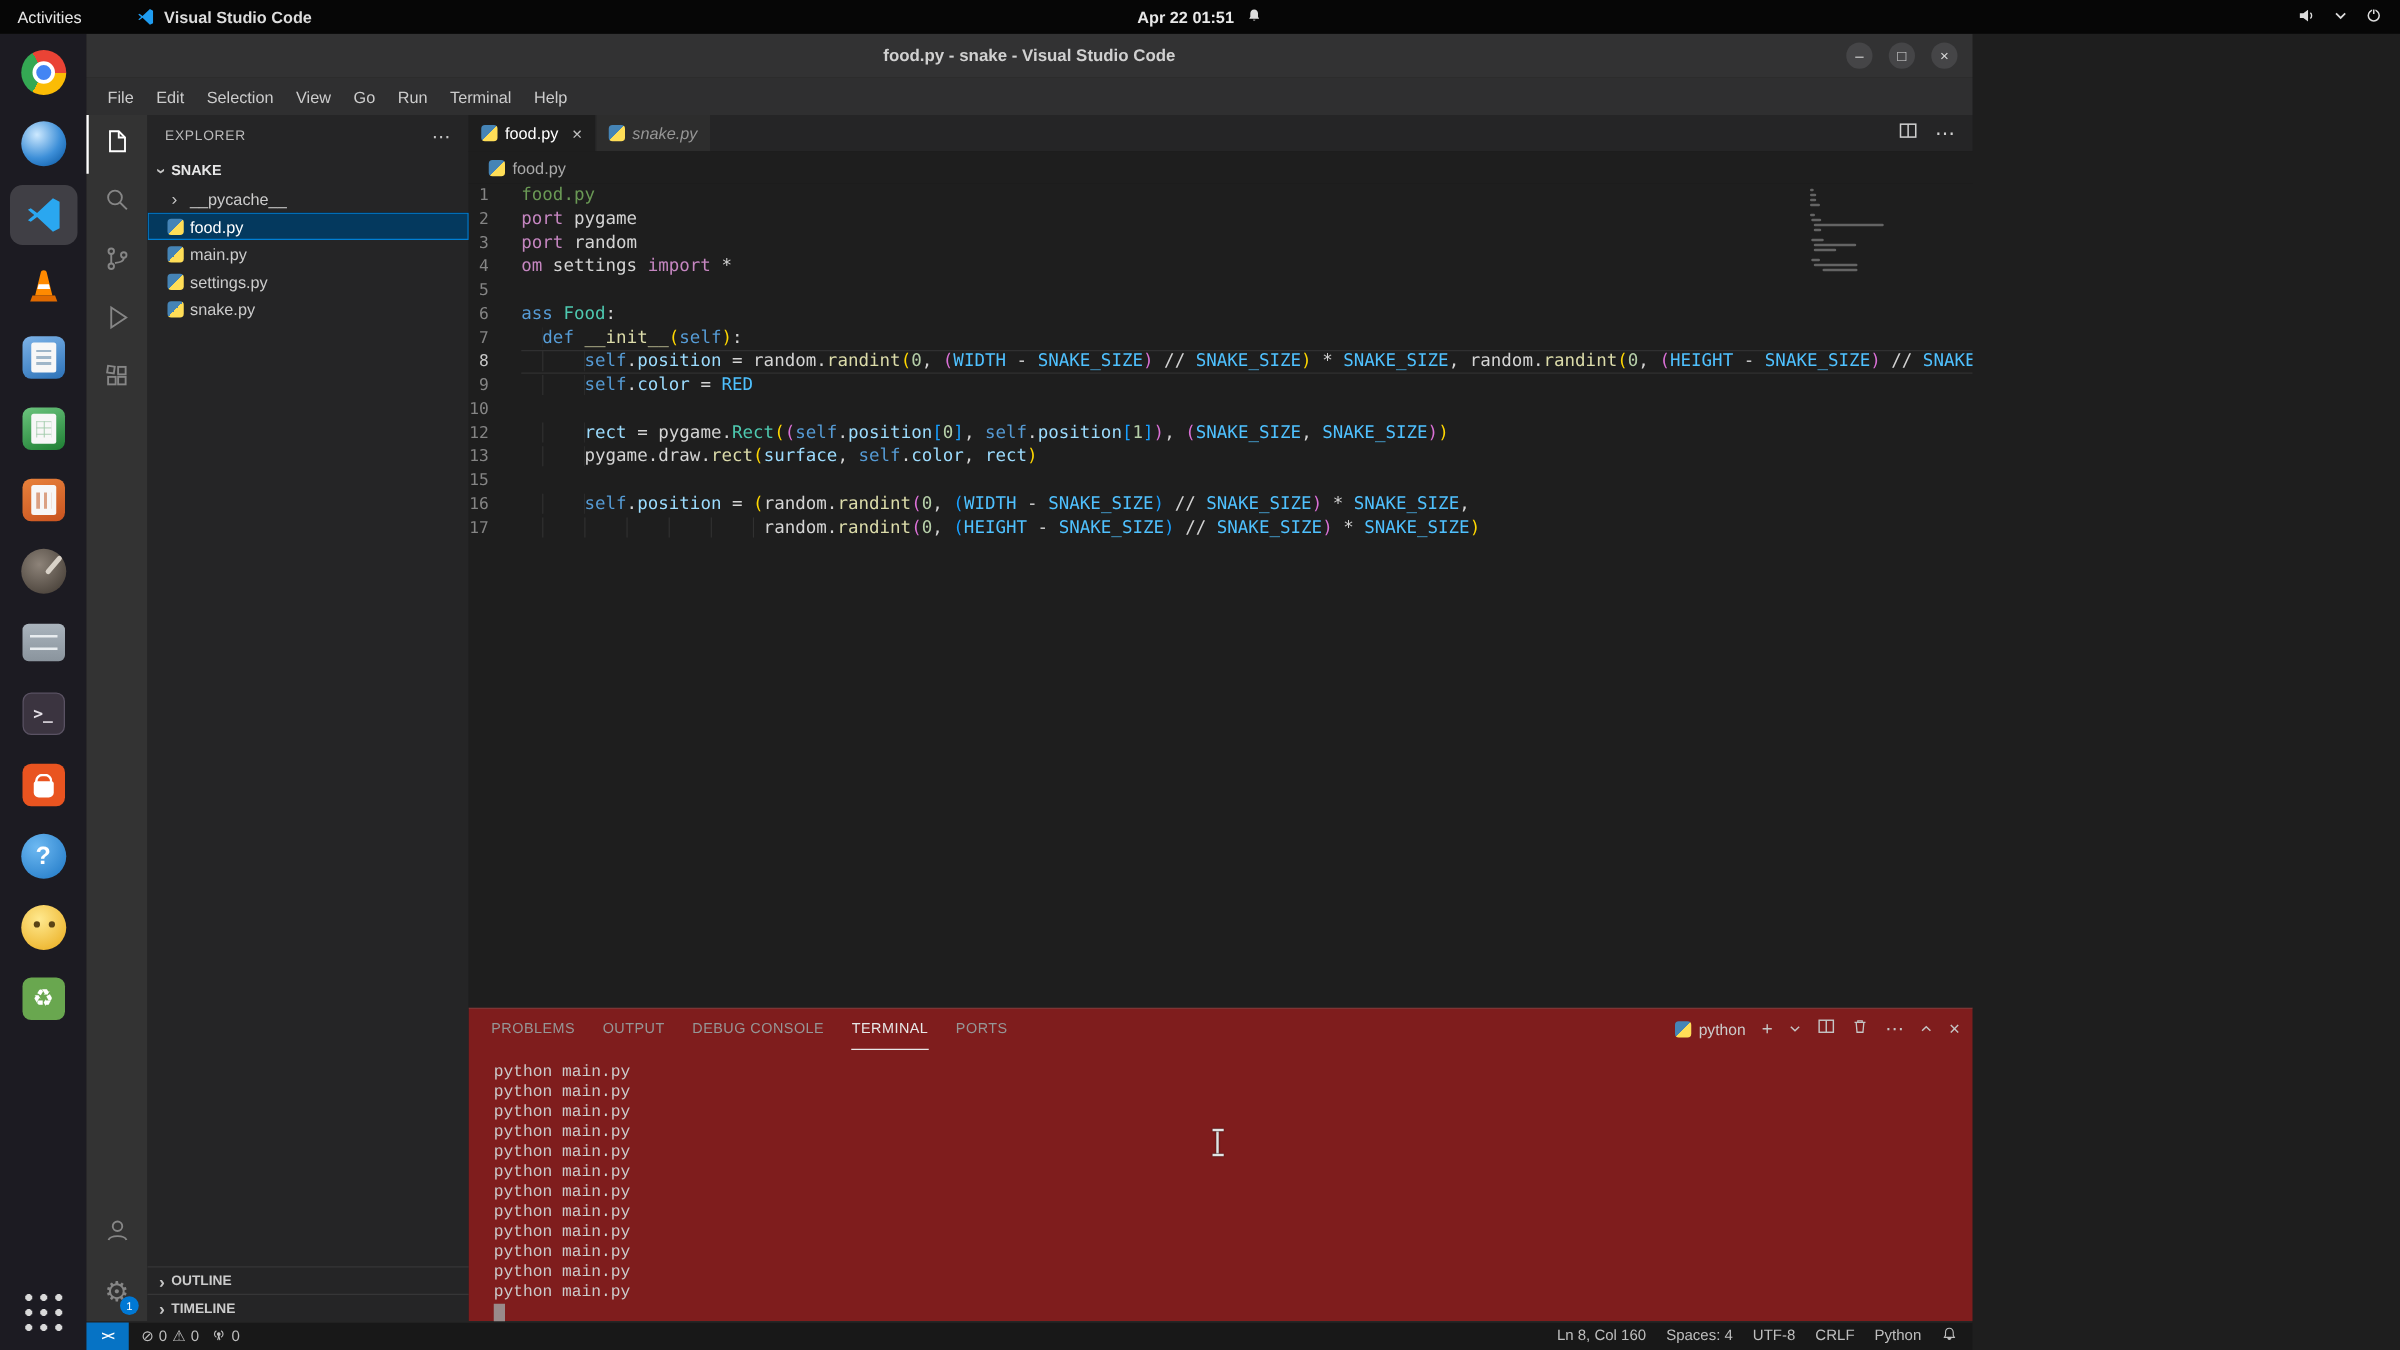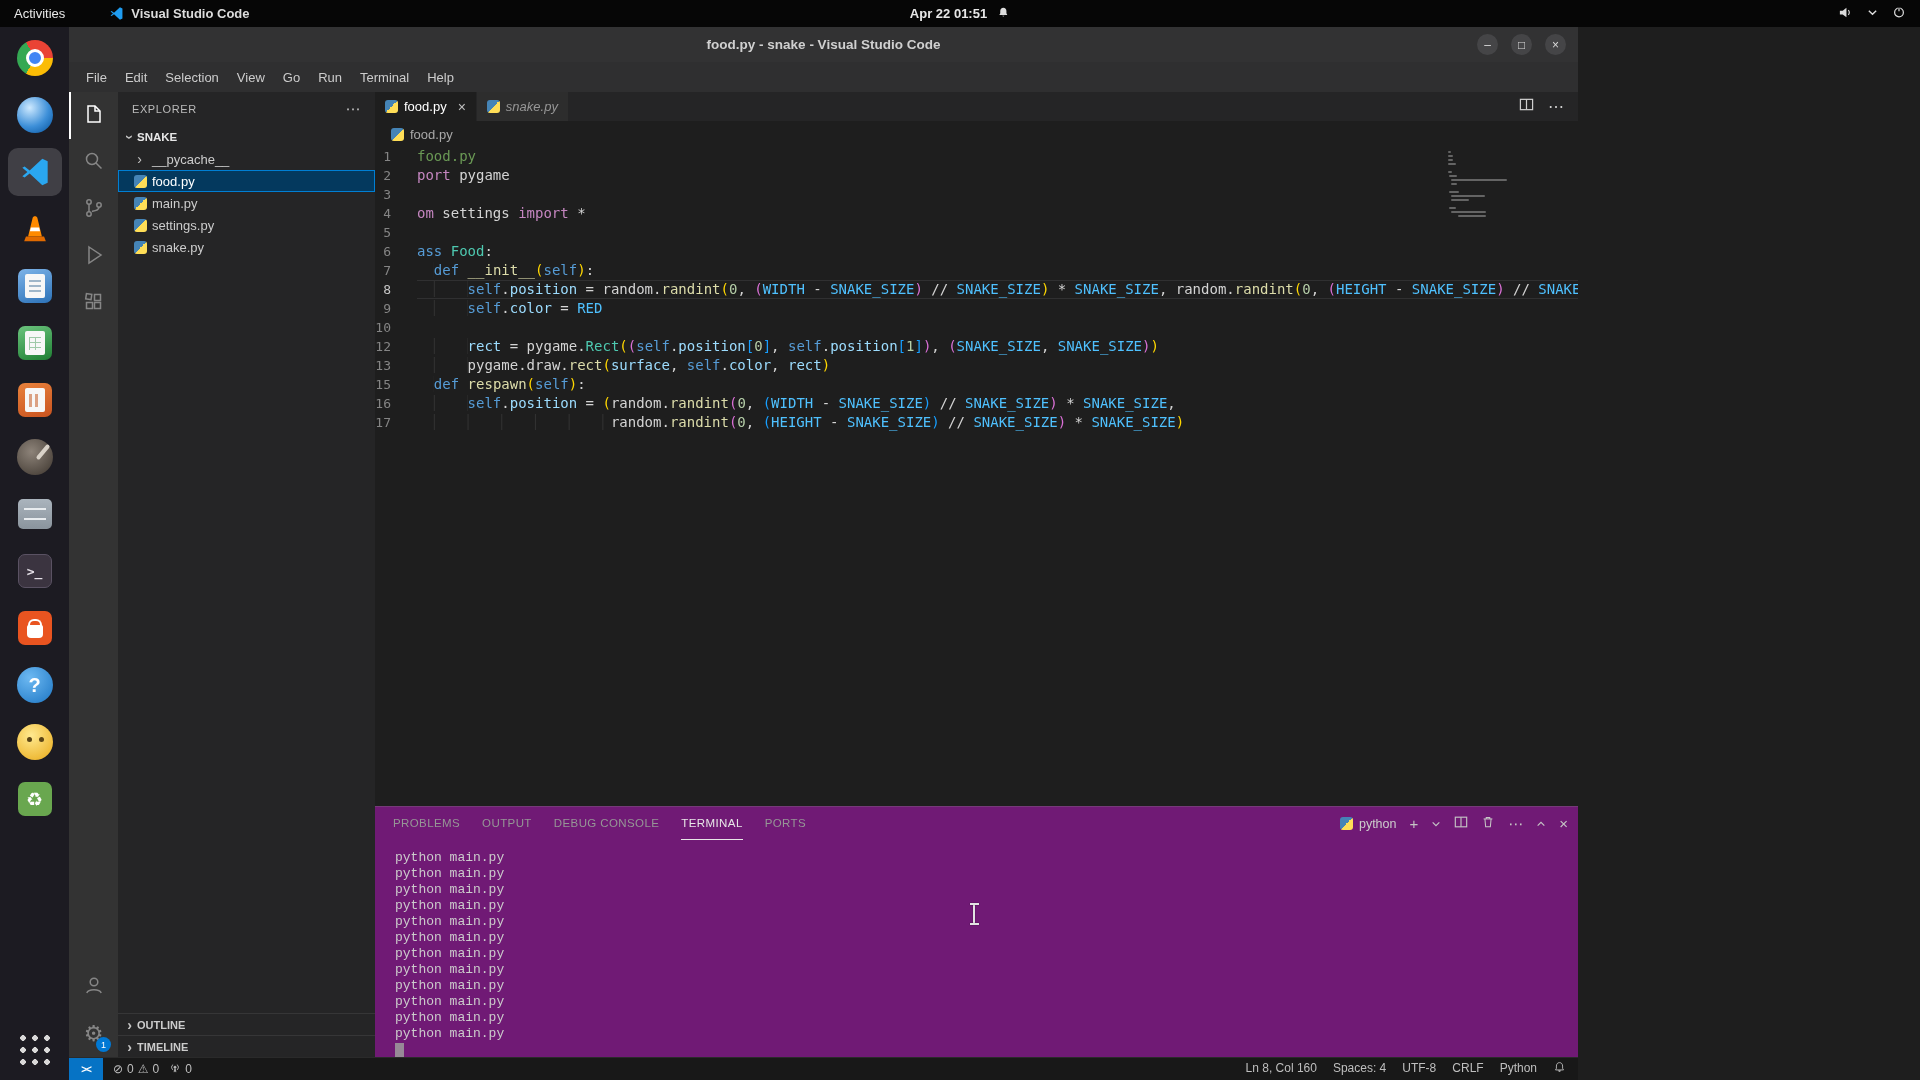--- a/index.html
+++ b/index.html
@@ -125,21 +125,21 @@
   .code-line.current .lt { box-shadow:inset 0 1px 0 #303031, inset 0 -1px 0 #303031; }
   .tk-cm{color:#6a9955} .tk-kw{color:#c586c0} .tk-kwb{color:#569cd6} .tk-fn{color:#dcdcaa}
   .tk-cls{color:#4ec9b0} .tk-var{color:#9cdcfe} .tk-cst{color:#4fc1ff} .tk-num{color:#b5cea8}
   .tk-pl{color:#d4d4d4} .tk-b1{color:#ffd700} .tk-b2{color:#da70d6} .tk-b3{color:#179fff}
   .tk-ind { background-image:linear-gradient(to right,rgba(255,255,255,.09) 1px,transparent 1px);
             background-size:4ch 100%; background-position:2ch 0; background-repeat:repeat-x; }
   .minimap { position:absolute; top:2px; right:68px; width:64px; }
   .mm-line { height:2px; margin:2px 0; background:rgba(205,205,205,.4); border-radius:1px; }
 
   
-  .panel { height:251px; border-top:1px solid rgba(128,128,128,.32); background:#701a75; flex:none; display:flex; flex-direction:column; }
+  .panel { height:251px; border-top:1px solid rgba(128,128,128,.32); background:#7f1d1d; flex:none; display:flex; flex-direction:column; }
   .panel-head { height:33px; display:flex; align-items:center; padding:0 10px 0 18px; flex:none; }
   .ptab { font-size:11.5px; letter-spacing:.4px; color:#969696; margin-right:22px; height:100%;
           display:flex; align-items:center; border-bottom:1px solid transparent; }
   .ptab.active { color:#e7e7e7; border-bottom-color:#e7e7e7; }
   .panel-controls { margin-left:auto; display:flex; align-items:center; gap:13px; color:#c5c5c5; }
   .shell-label { display:flex; align-items:center; gap:6px; font-size:12.5px; color:#cccccc; }
   .picon { font-size:15px; line-height:1; }
   .terminal { flex:1; padding:10px 0 0 20px; font-family:Liberation Mono, monospace; font-size:13px; color:#cccccc; overflow:hidden; }
   .term-line { height:16px; line-height:16px; white-space:pre; }
   .term-cursor { width:9px; height:15px; background:#9d9d9d; opacity:.85; margin-top:1px; }
@@ -427,20 +427,21 @@
               <div class="code-line">
                 <span class="ln">1</span>
                 <span class="lt"><span class="tk-cm">food.py</span></span>
               </div>
               <div class="code-line">
                 <span class="ln">2</span>
                 <span class="lt"><span class="tk-kw">port</span><span class="tk-pl"> pygame</span></span>
               </div>
               <div class="code-line">
                 <span class="ln">3</span>
+                <span class="lt"><span class="tk-kw">port</span><span class="tk-pl"> random</span></span>
               </div>
               <div class="code-line">
                 <span class="ln">4</span>
                 <span class="lt"><span class="tk-kw">om</span><span class="tk-pl"> settings </span><span class="tk-kw">import</span><span class="tk-pl"> *</span></span>
               </div>
               <div class="code-line">
                 <span class="ln">5</span>
                 <span class="lt"></span>
               </div>
               <div class="code-line">
@@ -466,21 +467,20 @@
               <div class="code-line">
                 <span class="ln">12</span>
                 <span class="lt"><span class="tk-ind">      </span><span class="tk-var">rect</span><span class="tk-pl"> = </span><span class="tk-pl">pygame</span><span class="tk-pl">.</span><span class="tk-cls">Rect</span><span class="tk-b1">(</span><span class="tk-b2">(</span><span class="tk-kwb">self</span><span class="tk-pl">.</span><span class="tk-var">position</span><span class="tk-b3">[</span><span class="tk-num">0</span><span class="tk-b3">]</span><span class="tk-pl">, </span><span class="tk-kwb">self</span><span class="tk-pl">.</span><span class="tk-var">position</span><span class="tk-b3">[</span><span class="tk-num">1</span><span class="tk-b3">]</span><span class="tk-b2">)</span><span class="tk-pl">, </span><span class="tk-b2">(</span><span class="tk-cst">SNAKE_SIZE</span><span class="tk-pl">, </span><span class="tk-cst">SNAKE_SIZE</span><span class="tk-b2">)</span><span class="tk-b1">)</span></span>
               </div>
               <div class="code-line">
                 <span class="ln">13</span>
                 <span class="lt"><span class="tk-ind">      </span><span class="tk-pl">pygame</span><span class="tk-pl">.</span><span class="tk-pl">draw</span><span class="tk-pl">.</span><span class="tk-fn">rect</span><span class="tk-b1">(</span><span class="tk-var">surface</span><span class="tk-pl">, </span><span class="tk-kwb">self</span><span class="tk-pl">.</span><span class="tk-var">color</span><span class="tk-pl">, </span><span class="tk-var">rect</span><span class="tk-b1">)</span></span>
               </div>
               <div class="code-line">
                 <span class="ln">15</span>
-                <span class="lt"><span class="tk-ind">  </span><span class="tk-kwb">def</span><span class="tk-pl"> </span><span class="tk-fn">respawn</span><span class="tk-b1">(</span><span class="tk-kwb">self</span><span class="tk-b1">)</span><span class="tk-pl">:</span></span>
               </div>
               <div class="code-line">
                 <span class="ln">16</span>
                 <span class="lt"><span class="tk-ind">      </span><span class="tk-kwb">self</span><span class="tk-pl">.</span><span class="tk-var">position</span><span class="tk-pl"> = </span><span class="tk-b1">(</span><span class="tk-pl">random</span><span class="tk-pl">.</span><span class="tk-fn">randint</span><span class="tk-b2">(</span><span class="tk-num">0</span><span class="tk-pl">, </span><span class="tk-b3">(</span><span class="tk-cst">WIDTH</span><span class="tk-pl"> - </span><span class="tk-cst">SNAKE_SIZE</span><span class="tk-b3">)</span><span class="tk-pl"> // </span><span class="tk-cst">SNAKE_SIZE</span><span class="tk-b2">)</span><span class="tk-pl"> * </span><span class="tk-cst">SNAKE_SIZE</span><span class="tk-pl">,</span></span>
               </div>
               <div class="code-line">
                 <span class="ln">17</span>
                 <span class="lt"><span class="tk-ind">                       </span><span class="tk-pl">random</span><span class="tk-pl">.</span><span class="tk-fn">randint</span><span class="tk-b2">(</span><span class="tk-num">0</span><span class="tk-pl">, </span><span class="tk-b3">(</span><span class="tk-cst">HEIGHT</span><span class="tk-pl"> - </span><span class="tk-cst">SNAKE_SIZE</span><span class="tk-b3">)</span><span class="tk-pl"> // </span><span class="tk-cst">SNAKE_SIZE</span><span class="tk-b2">)</span><span class="tk-pl"> * </span><span class="tk-cst">SNAKE_SIZE</span><span class="tk-b1">)</span></span>
               </div>
             </div>

